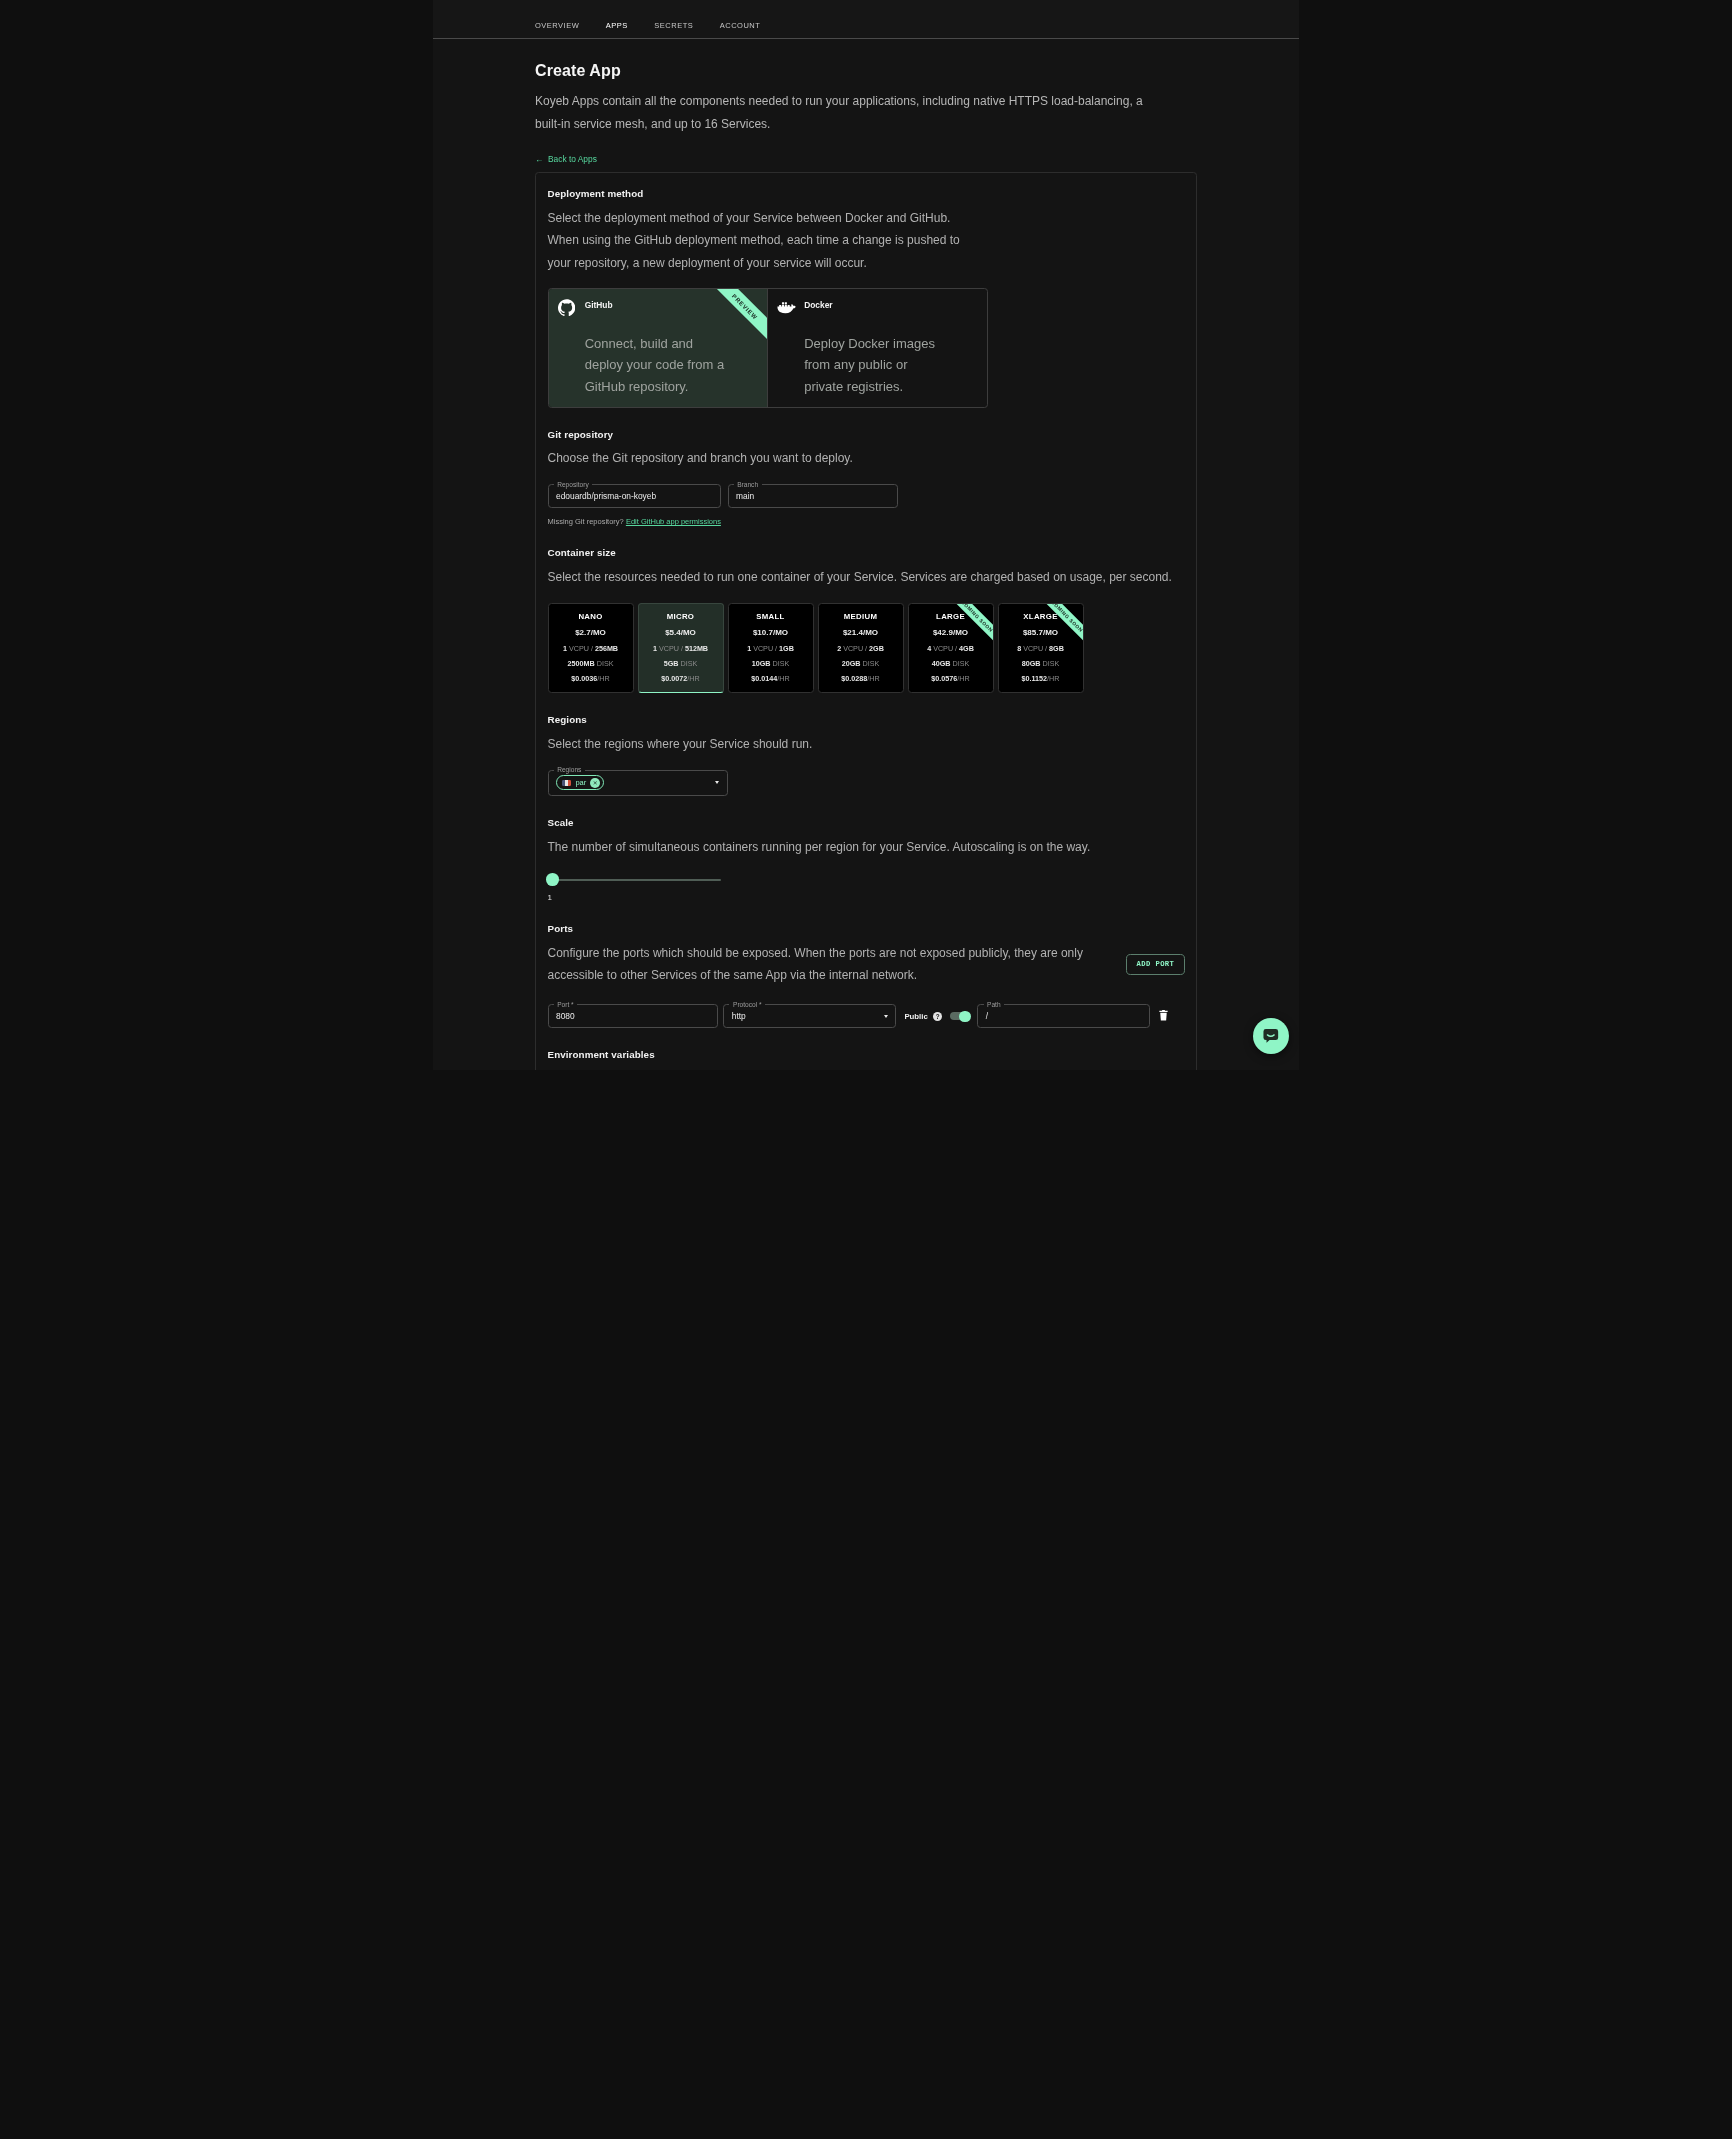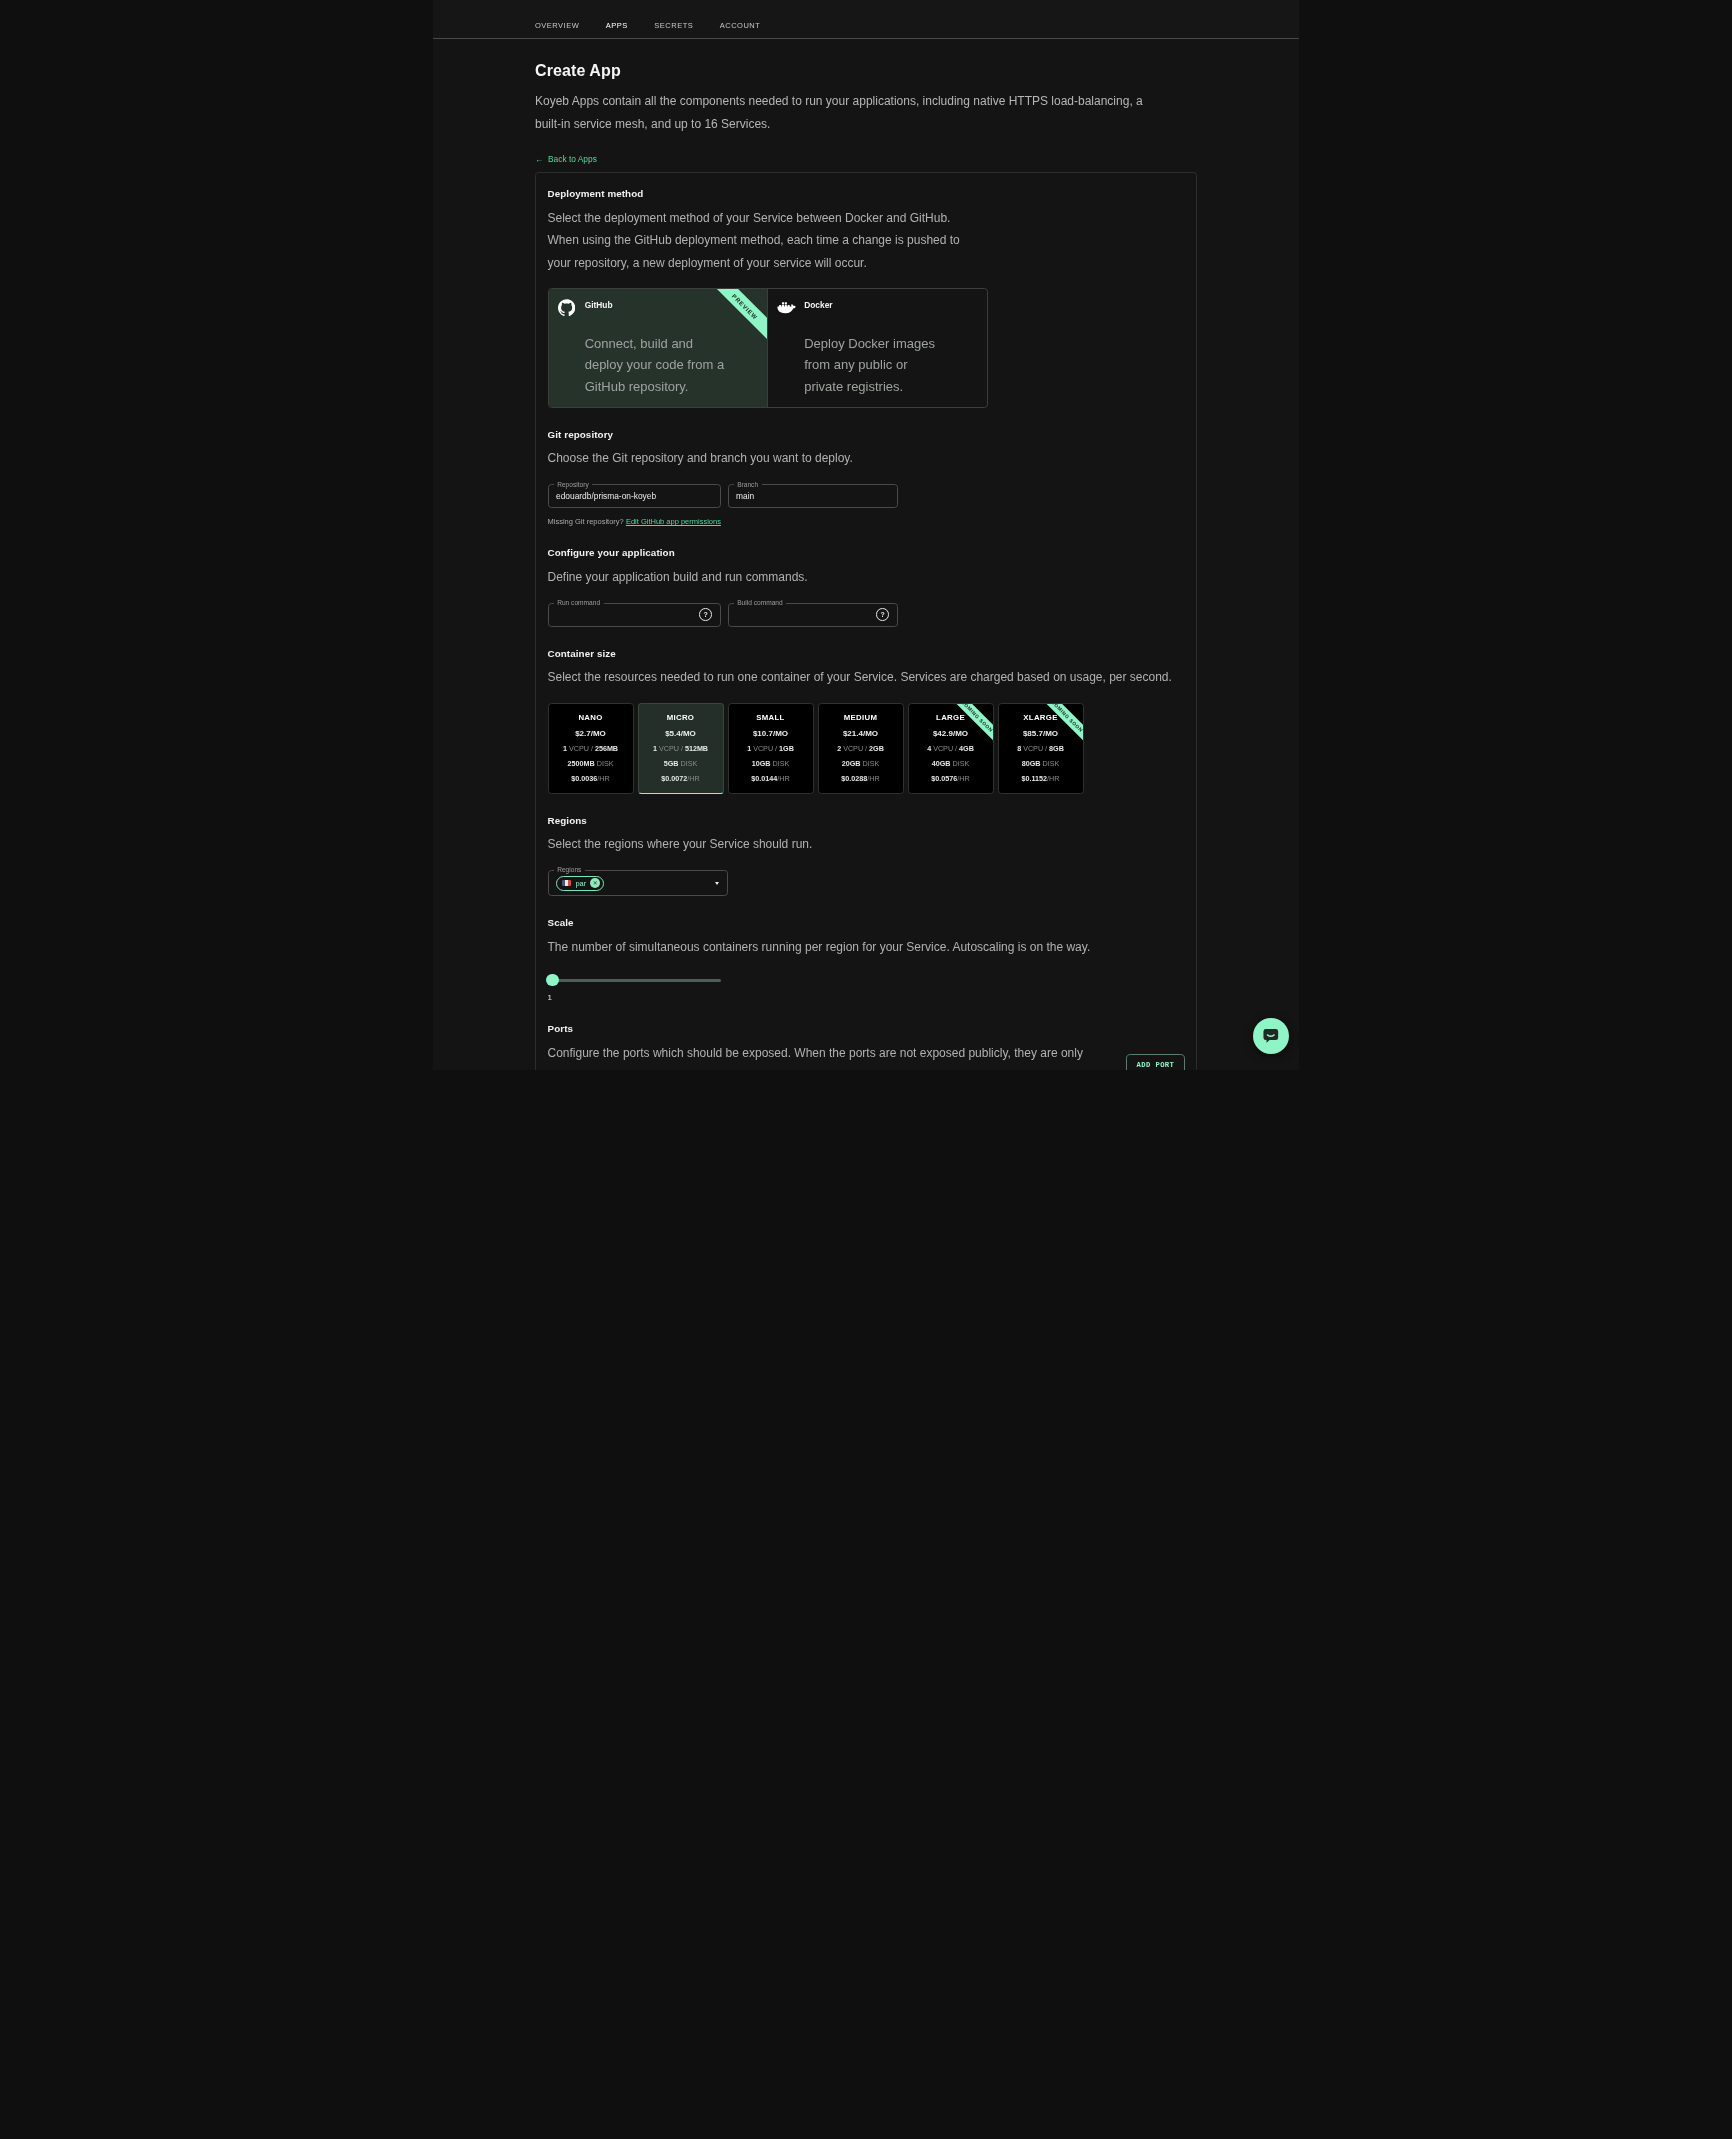--- a/index.html
+++ b/index.html
@@ -183,38 +183,20 @@
             <span class="flabel">Branch</span>
             <span class="fvalue">main</span>
           </div>
         </div>
         <div class="mini-link">
           <span>Missing Git repository?</span>
           <a>Edit GitHub app permissions</a>
         </div>
       </div>
 
-      <div class="section">
-        <h2>Configure your application</h2>
-        <p class="desc">Define your application build and run commands.</p>
-        <div class="frow">
-          <div class="field w300">
-            <span class="flabel">Run command</span>
-            <span class="qcircle-outline sm">
-                <span>?</span>
-              </span>
-          </div>
-          <div class="field w295">
-            <span class="flabel">Build command</span>
-            <span class="qcircle-outline sm">
-                <span>?</span>
-              </span>
-          </div>
-        </div>
-      </div>
 
       <div class="section">
         <h2>Container size</h2>
         <p class="desc">Select the resources needed to run one container of your Service. Services are charged based on usage, per second.</p>
         <div class="sizes">
 
           <div class="size-card">
             <div class="s-name">NANO</div>
             <div class="s-mo"><span>$2.7</span><span>/MO</span></div>
             <div class="s-line"><span class="w">1</span> <span class="g">VCPU /</span> <span class="w">256MB</span></div>

